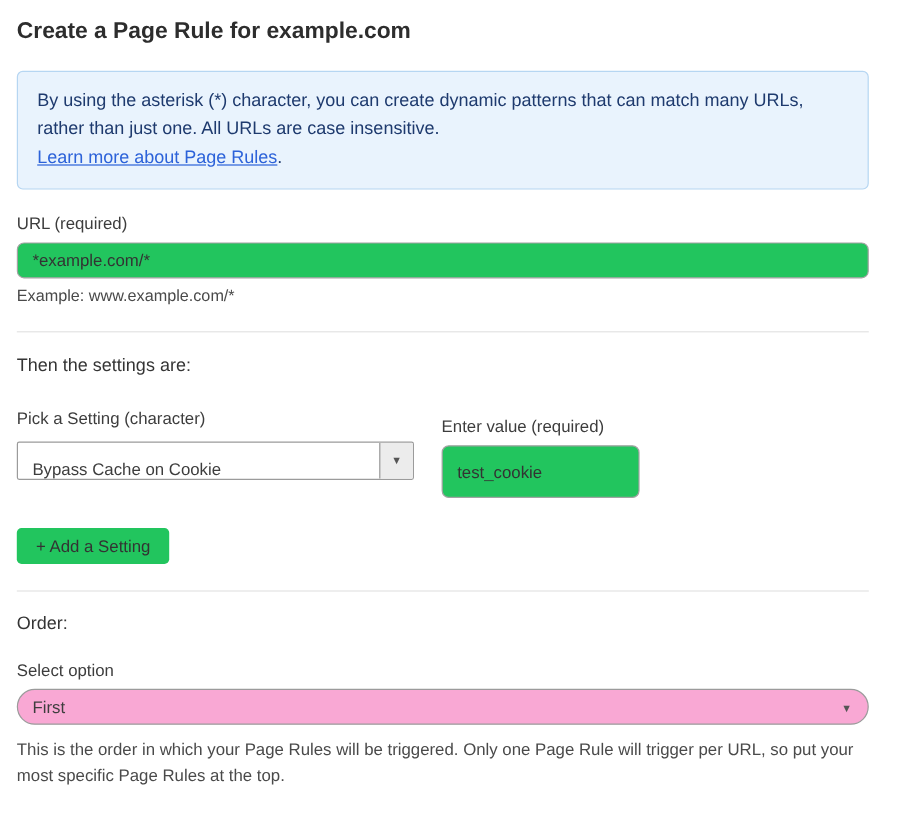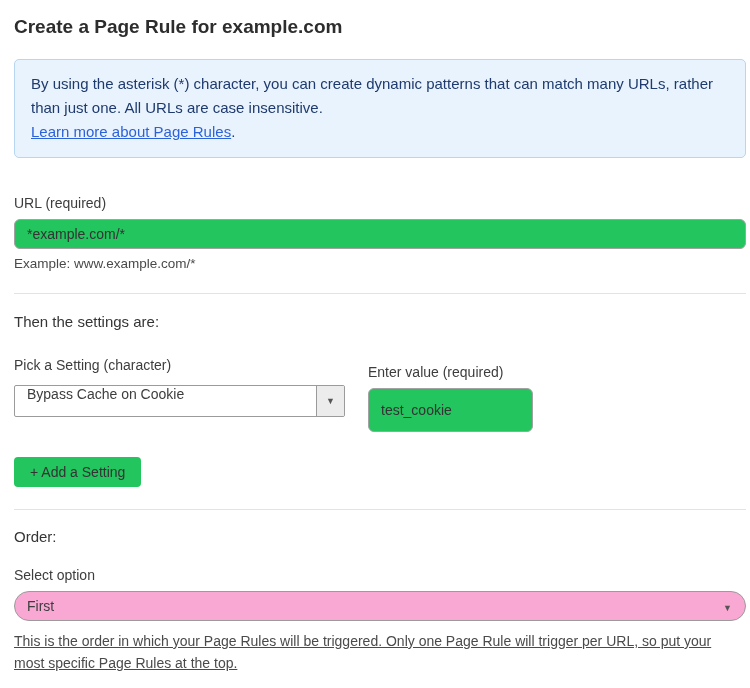--- a/index.html
+++ b/index.html
@@ -3,21 +3,21 @@
 <meta charset="utf-8">
 <style>
   * { margin: 0; padding: 0; box-sizing: border-box; }
   html, body { width: 750px; background: #ffffff; }
   body {
     height: 688px;
     font-family: "Liberation Sans", sans-serif;
     color: #333333;
     overflow: hidden;
   }
-  .container { padding: 14px 4px 0 14px; }
+  .container { padding: 14px 26px 0 14px; }
 
   .page-title {
     font-size: 19px;
     font-weight: bold;
     color: #2d2d2d;
     margin-top: 2px;
   }
 
   .info-box {
     margin-top: 21px;
@@ -35,21 +35,21 @@
     text-decoration: underline;
     cursor: pointer;
   }
 
   .field-label {
     font-size: 14px;
     color: #3d3d3d;
     margin-bottom: 8px;
   }
 
-  .url-group { margin-top: 37px; }
+  .url-group { margin-top: 20px; }
   .text-input {
     display: block;
     width: 100%;
     height: 30px;
     border: 1px solid #a2a2a2;
     border-radius: 6px;
     padding: 0 12px;
     font-size: 14px;
     color: #333333;
     font-family: "Liberation Sans", sans-serif;
@@ -79,21 +79,21 @@
   .setting-col { width: 331px; }
   .value-col { margin-left: 23px; margin-top: 7px; }
 
   .dropdown {
     margin-top: 12px;
     height: 32px;
     border: 1px solid #9b9b9b;
     border-radius: 2px;
     background: #ffffff;
     display: flex;
-    align-items: flex-start;
+    align-items: flex-end;
     cursor: pointer;
     overflow: hidden;
   }
   .dropdown .dropdown-value {
     flex: 1;
     padding-left: 12px;
     font-size: 14px;
     color: #3d3d3d;
     white-space: nowrap;
   }
@@ -141,21 +141,20 @@
     color: #3d3d3d;
   }
   .select .select-arrow { padding-right: 13px; }
 
   .order-helper {
     margin-top: 9px;
     font-size: 14px;
     line-height: 22px;
     color: #4a4a4a;
     max-width: 718px;
-    text-decoration: underline;
   }
 </style>
 </head>
 <body>
 
 <div class="container">
 
   <div class="page-title">Create a Page Rule for example.com</div>
 
   <div class="info-box">

